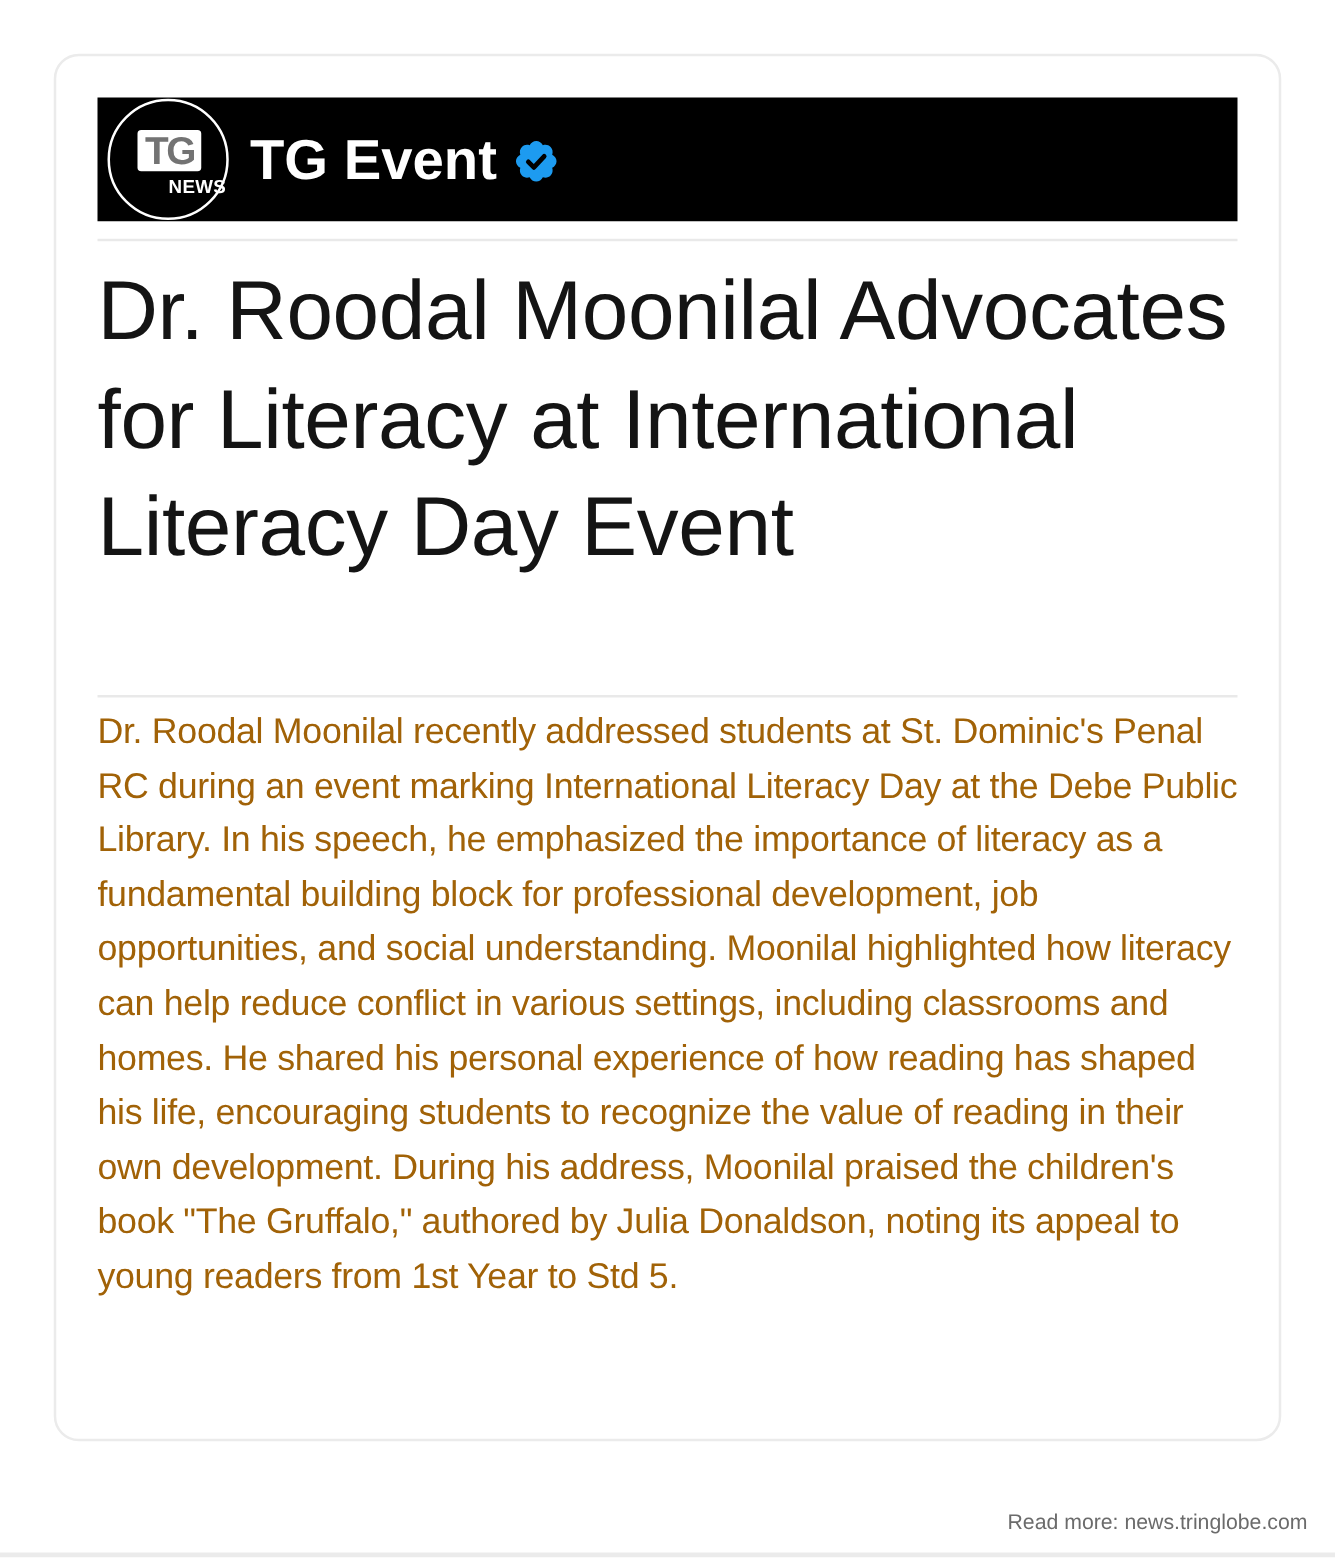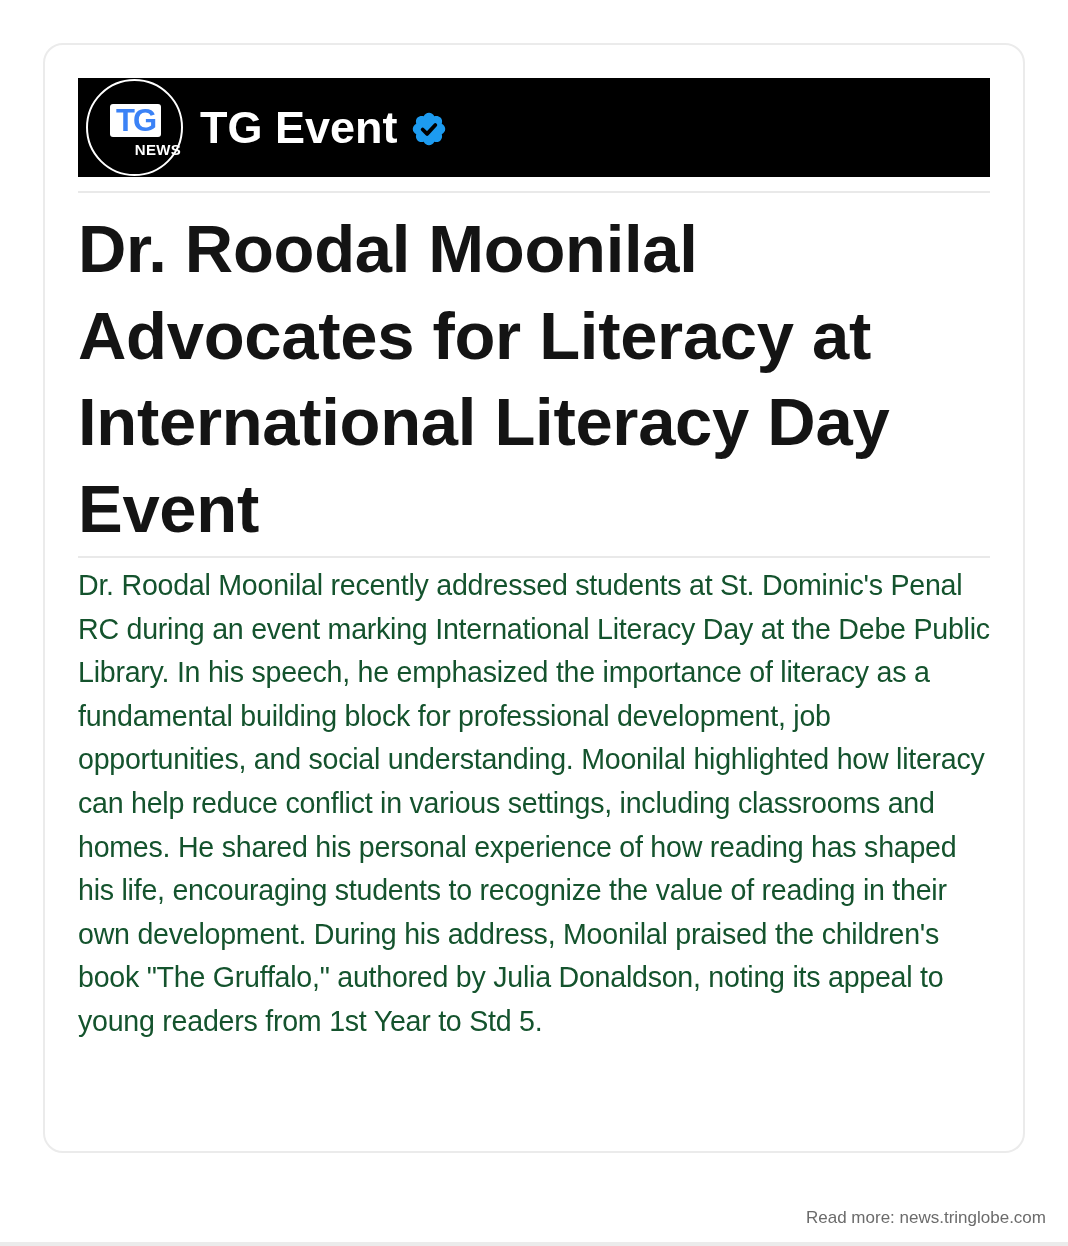--- a/index.html
+++ b/index.html
@@ -45,21 +45,21 @@
       background: #000000;
     }
     .logo-tg {
       position: absolute;
       left: 22px;
       top: 23px;
       width: 51px;
       height: 33px;
       background: #ffffff;
       border-radius: 3px;
-      color: #3b82f6;
+      color: #737373;
       font-weight: bold;
       font-size: 31px;
       line-height: 33px;
       text-align: center;
       letter-spacing: -2px;
       font-family: "Liberation Sans", sans-serif;
     }
     .logo-news {
       position: absolute;
       left: 0;
@@ -96,35 +96,35 @@
       height: 2px;
       background: #e9e9e9;
     }
     .divider.top { top: 191px; }
     .divider.mid { top: 556px; }
     .headline {
       position: absolute;
       left: 78px;
       top: 206px;
       width: 912px;
-      font-weight: bold;
+      font-weight: normal;
       font-size: 67px;
       line-height: 86.5px;
       color: #141414;
       letter-spacing: -0.3px;
       font-family: "Liberation Sans", sans-serif;
     }
     .body-text {
       position: absolute;
       left: 78px;
       top: 564px;
       width: 912px;
       font-size: 28.6px;
       line-height: 43.6px;
-      color: #14532d;
+      color: #a16207;
       letter-spacing: -0.25px;
       font-family: "Liberation Sans", sans-serif;
     }
     .footer {
       position: absolute;
       right: 22px;
       top: 1208px;
       font-size: 17px;
       color: #6b6b6b;
       font-family: "Liberation Sans", sans-serif;

